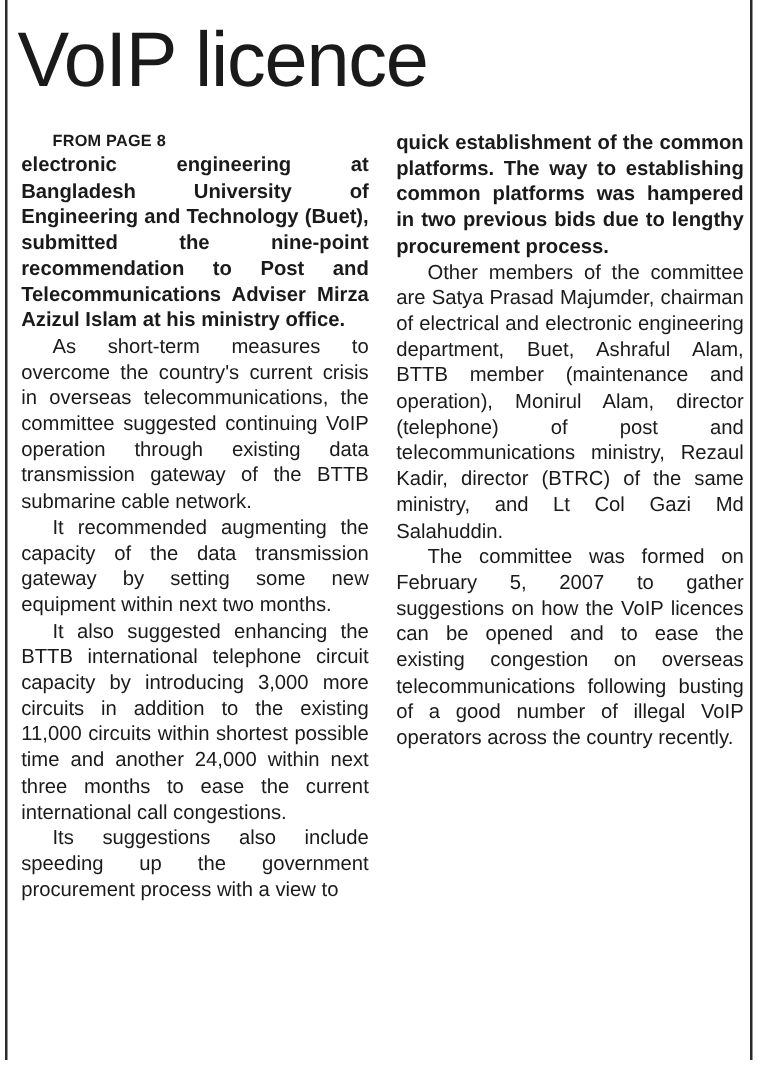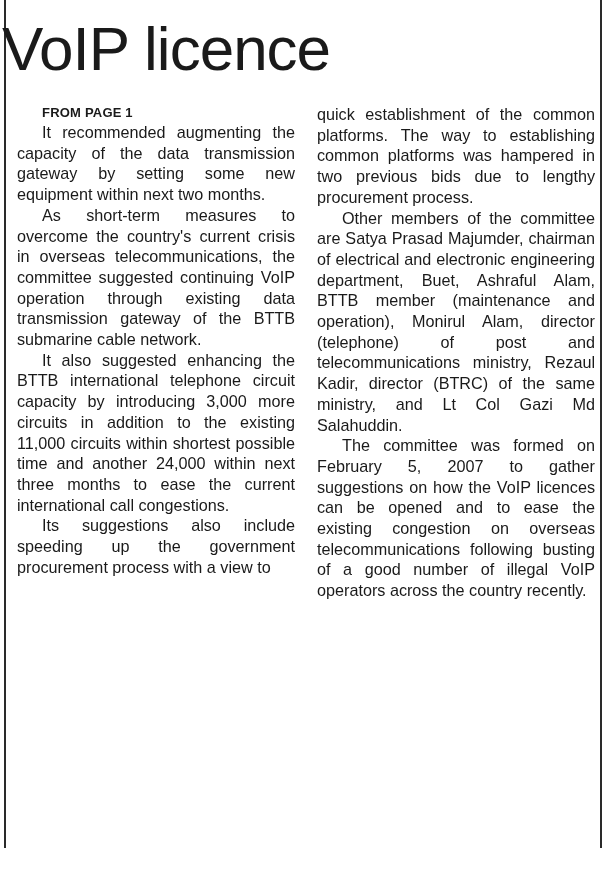--- a/index.html
+++ b/index.html
@@ -1,38 +1,39 @@
 <!DOCTYPE html>
 <html><head>
   <meta charset="utf-8">
   <style>
     html, body { margin: 0; padding: 0; background: #ffffff; }
     body { width: 610px; height: 869px; position: relative; overflow: hidden; font-family: "Liberation Sans", sans-serif; color: #1a1a1a; }
     .frame-left { position: absolute; left: 4px; top: 0; width: 2px; height: 848px; background: #2a2a2a; }
     .frame-right { position: absolute; left: 600px; top: 0; width: 2px; height: 848px; background: #2a2a2a; }
-    .headline { position: absolute; left: 2px; top: 14px; font-size: 62px; line-height: 70px; font-weight: normal; letter-spacing: -1px; color: #1a1a1a; margin: 0; }
+    .headline { position: absolute; left: 14px; top: 14px; font-size: 62px; line-height: 70px; font-weight: normal; letter-spacing: -1px; color: #1a1a1a; margin: 0; }
     .col { position: absolute; top: 104px; width: 278px; font-size: 16.2px; line-height: 20.7px; text-align: justify; }
     .col-left { left: 17px; }
     .col-right { left: 317px; }
     .col p { margin: 0; text-indent: 25px; }
-    .col p.first { text-indent: 0; }
+    .col p.first { text-indent: 0; font-weight: bold; }
     .kicker { font-weight: bold; font-size: 13px; line-height: 18px; letter-spacing: 0.2px; margin: 0; text-indent: 0; }
   </style>
 </head>
 <body>
 
 <div class="frame-left"></div>
 <div class="frame-right"></div>
 
 <h1 class="headline">VoIP licence</h1>
 
 <div class="col col-left">
-  <p class="kicker">FROM PAGE 1</p>
+  <p class="kicker">FROM PAGE 8</p>
+  <p class="first">electronic engineering at Bangladesh University of Engineering and Technology (Buet), submitted the nine-point recommendation to Post and Telecommunications Adviser Mirza Azizul Islam at his ministry office.</p>
+  <p>As short-term measures to overcome the country's current crisis in overseas telecommunications, the committee suggested continuing VoIP operation through existing data transmission gateway of the BTTB submarine cable network.</p>
   <p>It recommended augmenting the capacity of the data transmission gateway by setting some new equipment within next two months.</p>
-  <p>As short-term measures to overcome the country's current crisis in overseas telecommunications, the committee suggested continuing VoIP operation through existing data transmission gateway of the BTTB submarine cable network.</p>
   <p>It also suggested enhancing the BTTB international telephone circuit capacity by introducing 3,000 more circuits in addition to the existing 11,000 circuits within shortest possible time and another 24,000 within next three months to ease the current international call congestions.</p>
   <p>Its suggestions also include speeding up the government procurement process with a view to</p>
 </div>
 
 <div class="col col-right">
   <p class="first">quick establishment of the common platforms. The way to establishing common platforms was hampered in two previous bids due to lengthy procurement process.</p>
   <p>Other members of the committee are Satya Prasad Majumder, chairman of electrical and electronic engineering department, Buet, Ashraful Alam, BTTB member (maintenance and operation), Monirul Alam, director (telephone) of post and telecommunications ministry, Rezaul Kadir, director (BTRC) of the same ministry, and Lt Col Gazi Md Salahuddin.</p>
   <p>The committee was formed on February 5, 2007 to gather suggestions on how the VoIP licences can be opened and to ease the existing congestion on overseas telecommunications following busting of a good number of illegal VoIP operators across the country recently.</p>
 </div>
 

